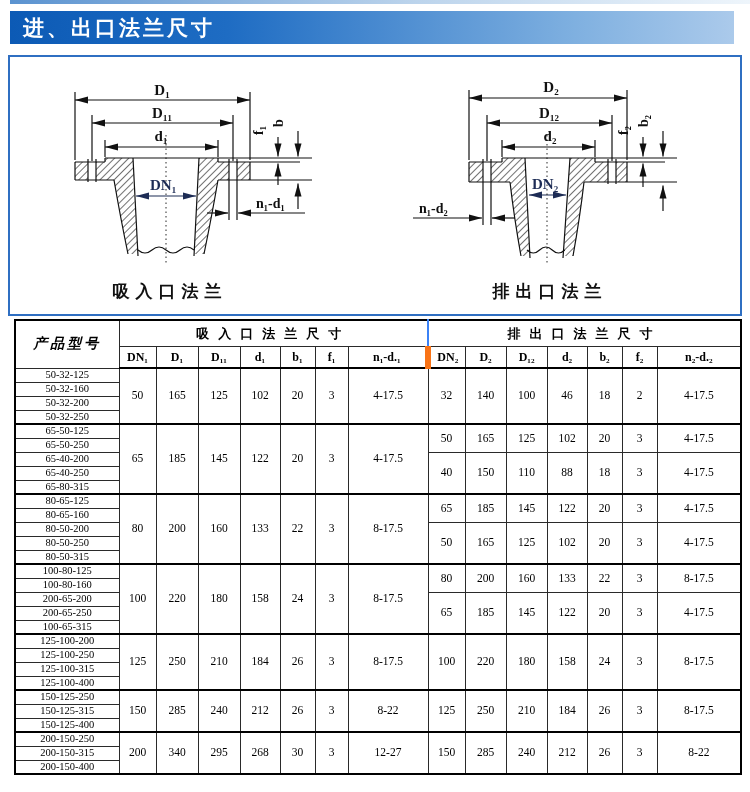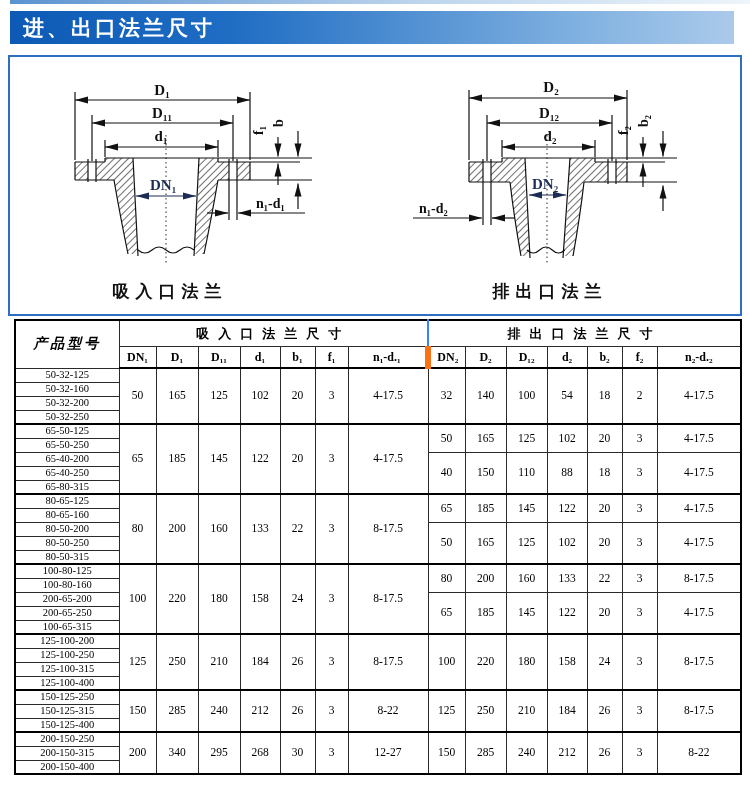--- a/index.html
+++ b/index.html
@@ -213,21 +213,21 @@
       <td class="num" rowspan="4">50</td>
       <td class="num" rowspan="4">165</td>
       <td class="num" rowspan="4">125</td>
       <td class="num" rowspan="4">102</td>
       <td class="num" rowspan="4">20</td>
       <td class="num" rowspan="4">3</td>
       <td class="num sc7" rowspan="4">4-17.5</td>
       <td class="num" rowspan="4">32</td>
       <td class="num" rowspan="4">140</td>
       <td class="num" rowspan="4">100</td>
-      <td class="num" rowspan="4">54</td>
+      <td class="num" rowspan="4">46</td>
       <td class="num" rowspan="4">18</td>
       <td class="num" rowspan="4">2</td>
       <td class="num" rowspan="4">4-17.5</td>
     </tr>
     <tr>
         <td class="model">50-32-160</td>
       </tr>
     <tr>
         <td class="model">50-32-200</td>
       </tr>

